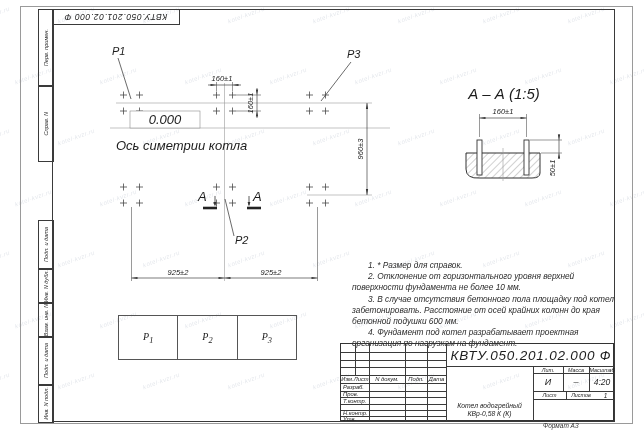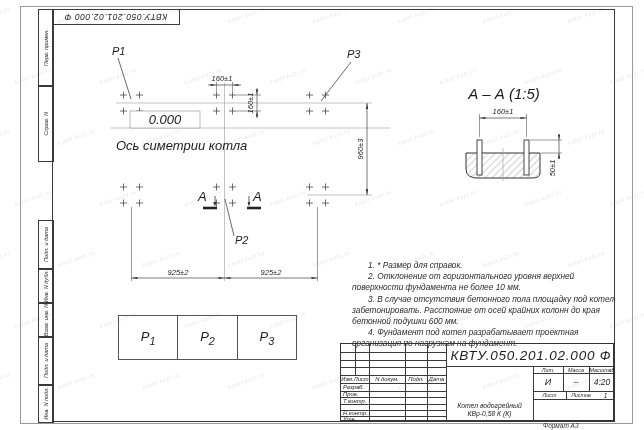--- a/index.html
+++ b/index.html
@@ -15,21 +15,21 @@
   .stamp-box span{transform:rotate(180deg);font-size:8.5px;font-style:italic;letter-spacing:.6px;color:#1c1c1c;white-space:nowrap;}
   
   .vcell{left:38px;width:14px;border:1px solid #3a3a3a;display:flex;align-items:center;justify-content:center;}
   .vcell span{writing-mode:vertical-rl;transform:rotate(180deg);font-size:5.6px;font-style:italic;color:#222;white-space:nowrap;}
   
   .notes{left:352px;top:260px;width:262px;font-size:8.3px;line-height:11.2px;font-style:italic;color:#2a2a2a;}
   .notes p{margin:0;text-indent:16px;}
   
   .ptable{left:118px;top:315px;width:179px;height:45px;border-collapse:collapse;}
   .ptable td{border:1px solid #555;text-align:center;font-style:italic;color:#1d1d1d;}
-  .ptable .hd{height:21px;font-size:13px;}
+  .ptable .hd{height:21px;font-size:10px;font-family:Liberation Serif, serif;}
   .ptable .vl{height:22px;font-size:12px;}
   
   .tb{left:340px;top:343px;width:274px;height:78px;border:1.4px solid #333;box-sizing:border-box;}
   .tb-h{position:absolute;height:1px;background:#3a3a3a;}
   .tb-v{position:absolute;width:1px;background:#3a3a3a;}
   .tb-t{position:absolute;font-size:5.8px;font-style:italic;color:#1d1d1d;display:flex;align-items:center;justify-content:center;white-space:nowrap;}
   .tb-left{justify-content:flex-start;padding-left:2px;}
   .designation{left:106px;top:0;width:168px;height:22px;font-size:13.5px;letter-spacing:.8px;}
   .doc-title{left:106px;top:23px;width:85px;height:33px;font-size:10.5px;line-height:11.5px;text-align:center;font-style:italic;position:absolute;color:#1d1d1d;}
   .product{left:106px;top:58px;width:85px;height:19px;font-size:6.8px;line-height:8px;text-align:center;font-style:italic;position:absolute;color:#1d1d1d;}

